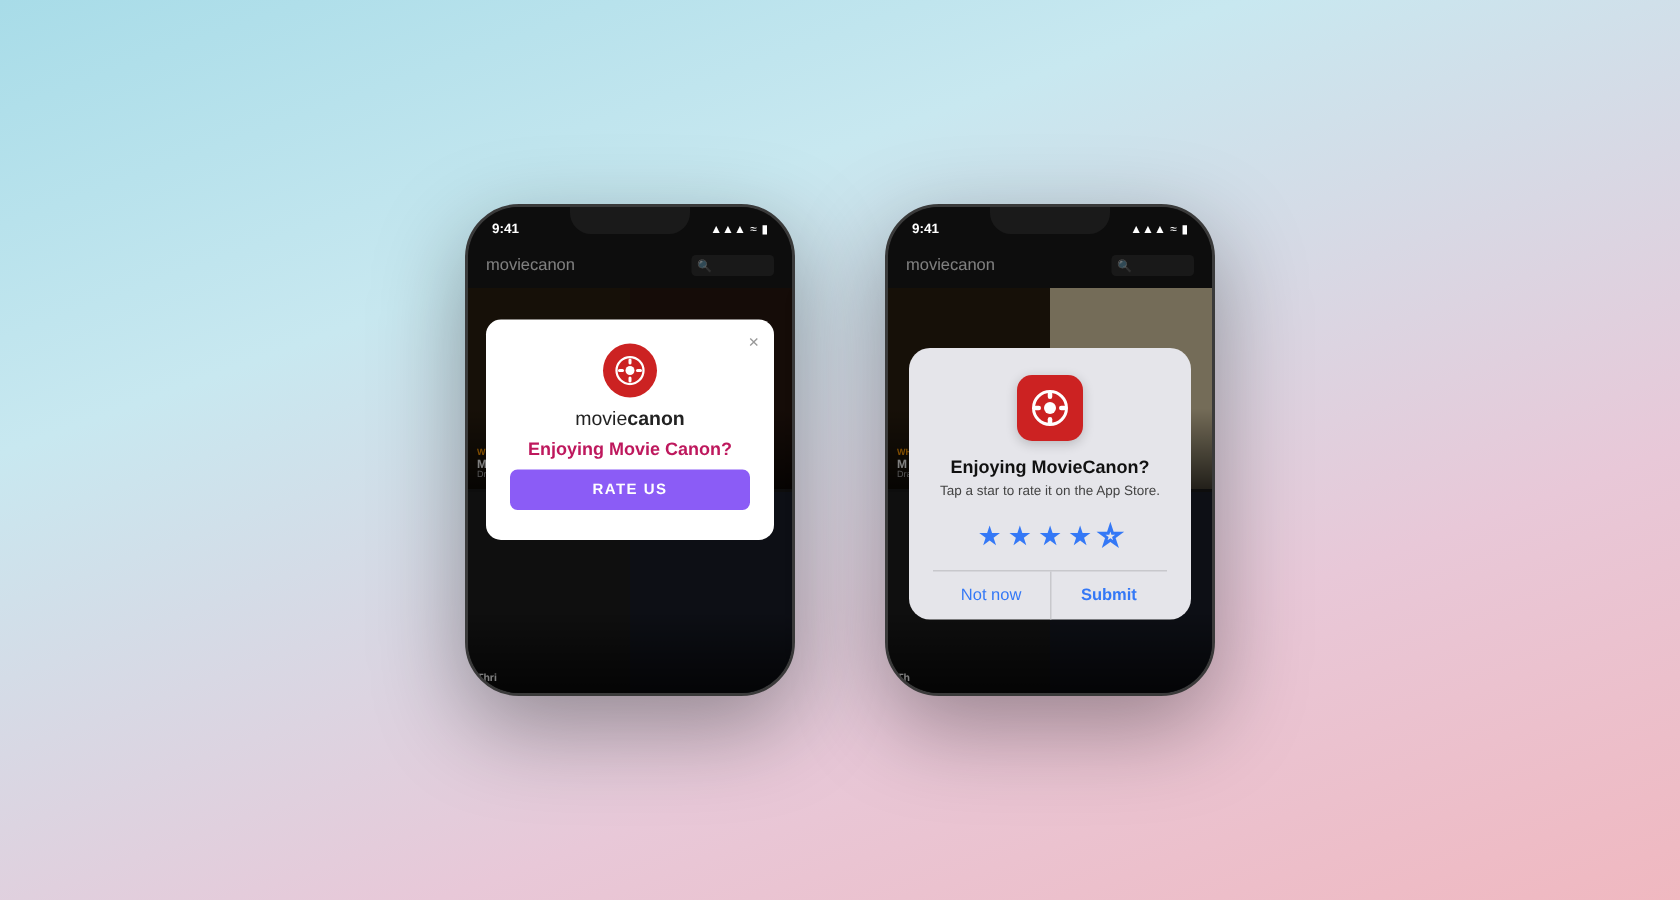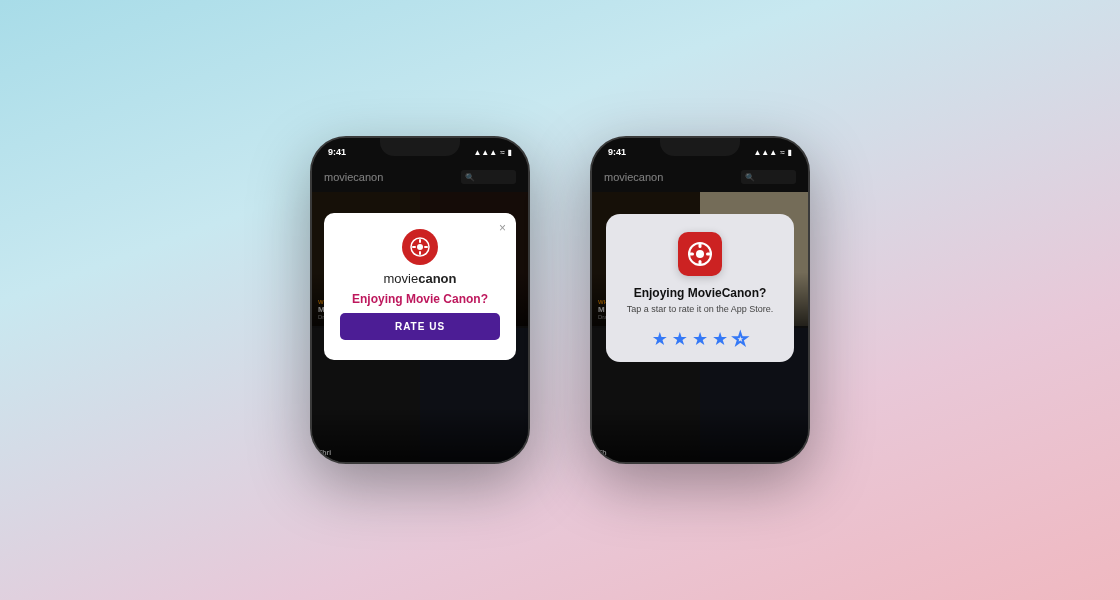--- a/index.html
+++ b/index.html
@@ -254,21 +254,21 @@
     .modal-body {
       font-size: 9px;
       color: #555;
       text-align: center;
       margin-bottom: 12px;
       line-height: 1.4;
     }
 
     .btn-rate {
       width: 100%;
-      background: #4c1d95;
+      background: #8b5cf6;
       color: white;
       border: none;
       border-radius: 5px;
       padding: 8px;
       font-size: 10px;
       font-weight: 700;
       letter-spacing: 1px;
       cursor: pointer;
       margin-bottom: 6px;
     }
@@ -284,21 +284,21 @@
       font-weight: 700;
       letter-spacing: 1px;
       cursor: pointer;
     }
 
     
     .ios-modal {
       position: absolute;
       left: 14px;
       right: 14px;
-      top: 76px;
+      top: 94px;
       background: #e5e5ea;
       border-radius: 14px;
       z-index: 10;
       padding: 18px 16px 0;
       display: flex;
       flex-direction: column;
       align-items: center;
     }
 
     .ios-app-icon {
@@ -523,15 +523,19 @@
       <div class="ios-modal-body">Tap a star to rate it on the App Store.</div>
 
       <div class="stars-row">
         <span class="star star-filled">★</span>
         <span class="star star-filled">★</span>
         <span class="star star-filled">★</span>
         <span class="star star-filled">★</span>
         <span class="star star-empty">☆</span>
       </div>
 
+      <div class="ios-modal-actions">
+        <button class="ios-action-btn">Not now</button>
+        <button class="ios-action-btn bold">Submit</button>
+      </div>
     </div>
   </div>
 </div>
 
 </body></html>

